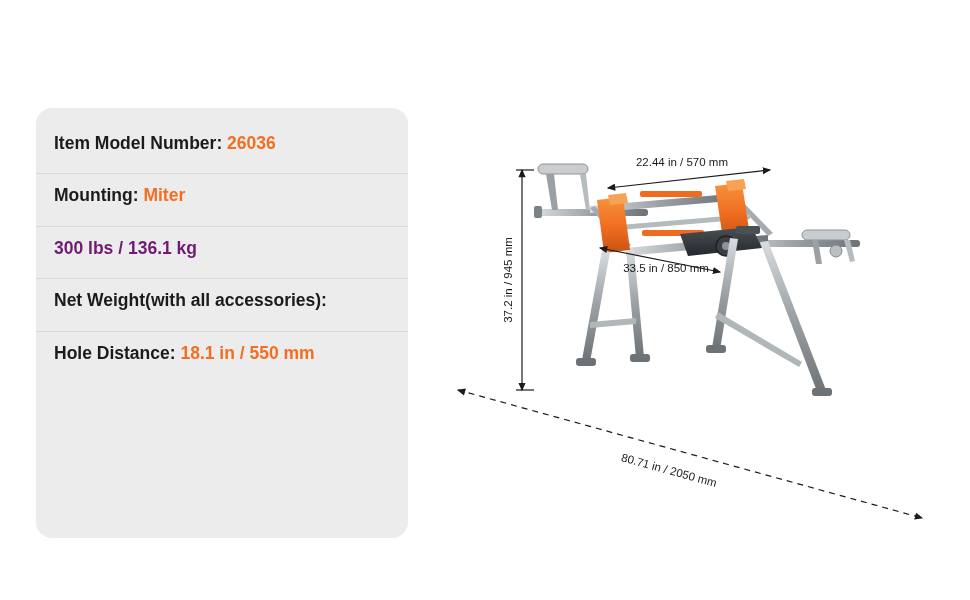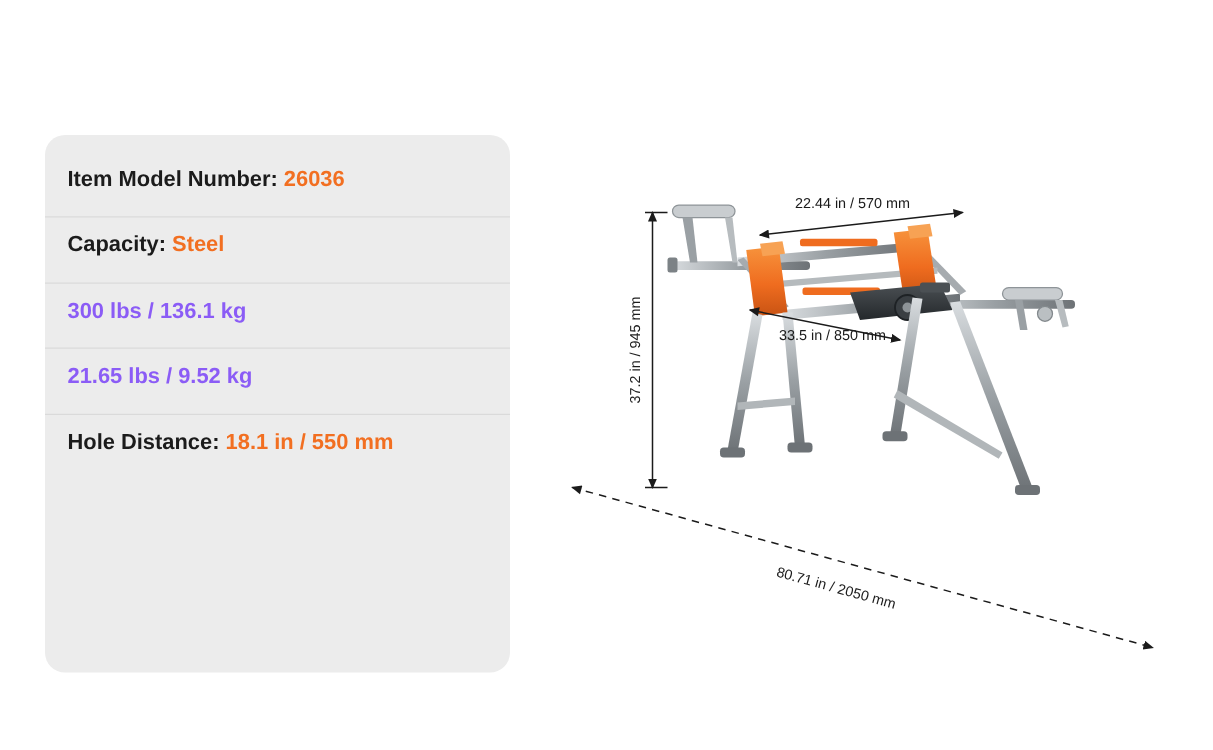--- a/index.html
+++ b/index.html
@@ -38,21 +38,21 @@
     font-size: 17.5px;
     font-weight: bold;
     color: #1b1b1b;
     line-height: 1.45;
   }
   .spec-line .val {
     color: #f26f21;
     font-weight: bold;
   }
   .spec-line.val-only {
-    color: #8b5cf6;
+    color: #701a75;
   }
 
   
   #illustration {
     position: absolute;
     left: 430px;
     top: 122px;
     width: 520px;
     height: 430px;
   }
@@ -69,29 +69,29 @@
 </head>
 <body>
 
 <div id="spec-panel">
 
   <div class="spec-row">
     <div class="spec-line"><span>Item Model Number: </span><span class="val">26036</span></div>
   </div>
 
   <div class="spec-row">
-    <div class="spec-line"><span>Capacity: </span><span class="val">Steel</span></div>
+    <div class="spec-line"><span>Mounting: </span><span class="val">Miter</span></div>
   </div>
 
   <div class="spec-row">
     <div class="spec-line val-only">300 lbs / 136.1 kg</div>
   </div>
 
   <div class="spec-row">
-    <div class="spec-line val-only">21.65 lbs / 9.52 kg</div>
+    <div class="spec-line">Net Weight(with all accessories):</div>
   </div>
 
 
   <div class="spec-row">
     <div class="spec-line"><span>Hole Distance: </span><span class="val">18.1 in / 550 mm</span></div>
   </div>
 
 </div>
 
 <div id="illustration">

